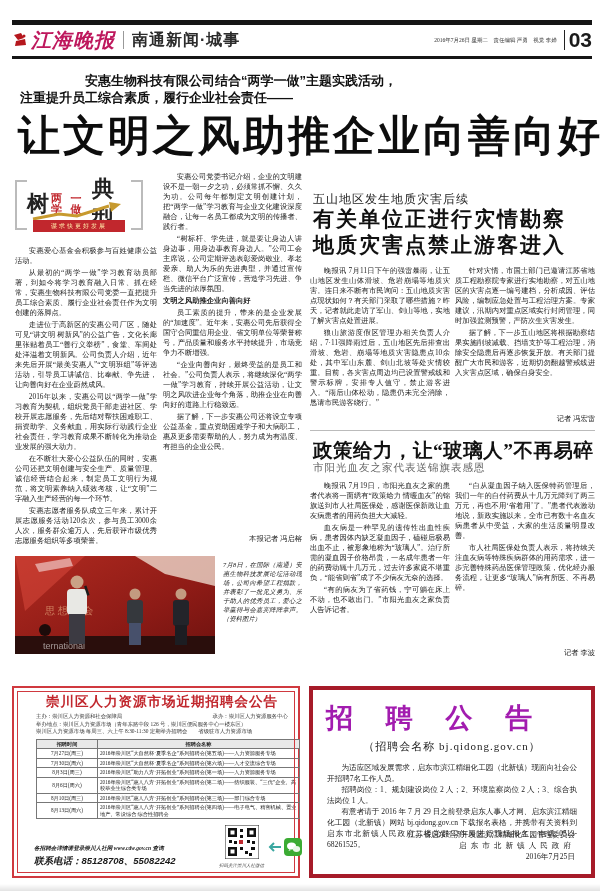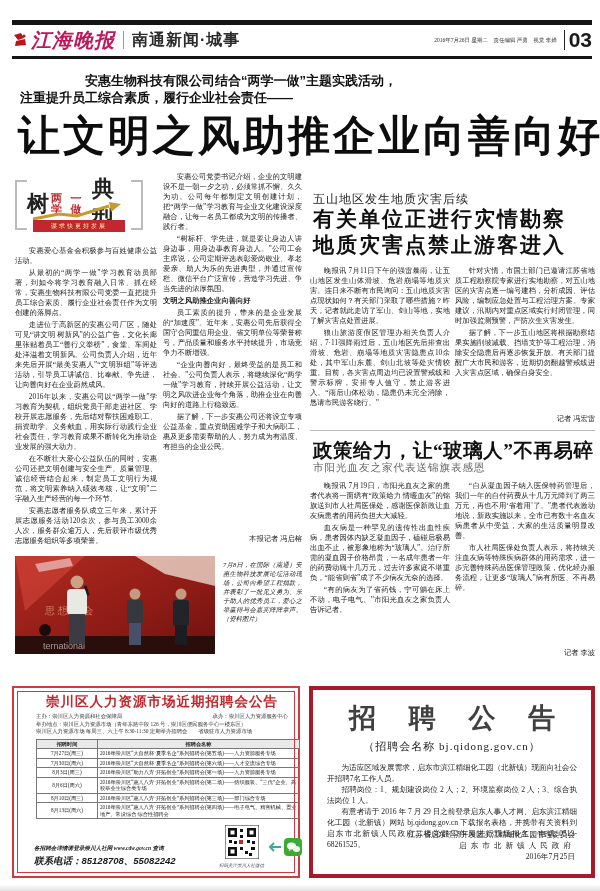--- a/index.html
+++ b/index.html
@@ -60,21 +60,21 @@
   .jobs-table td.d{width:56px;text-align:center;}
   .jobs-footer{position:absolute;left:20px;bottom:8px;width:268px;display:flex;align-items:flex-end;font-style:italic;}
   .jobs-note{font-size:5.6px;font-weight:bold;color:#222;}
   .jobs-phone{font-size:9.5px;font-weight:900;margin-top:2px;
       font-family:"Liberation Sans","DejaVu Sans",sans-serif;}
   .qr-group{margin-left:auto;display:flex;align-items:center;}
   .qr-cap{font-size:4.5px;color:#444;text-align:center;}
   
   .recruit-box{position:absolute;left:309px;top:686px;width:286px;height:192px;
       border:4px solid #a61b29;background:#fff;box-sizing:border-box;}
-  .recruit-title{color:#404040;font-weight:900;font-size:27px;letter-spacing:13px;text-align:center;
+  .recruit-title{color:#a21caf;font-weight:900;font-size:27px;letter-spacing:13px;
       margin:10px 0 0 13px;font-family:"Liberation Serif","DejaVu Serif",serif;}
   .recruit-sub{font-size:11px;text-align:center;color:#222;margin-top:3px;letter-spacing:1px;}
   .recruit-body{margin:8px 14px 0;font-size:7.6px;line-height:11px;text-align:justify;color:#222;}
   .recruit-body p{margin:0;text-indent:1.9em;}
   .recruit-sign{position:absolute;right:16px;bottom:12px;text-align:right;font-size:7.6px;line-height:11px;color:#222;}
   .recruit-sign .sp{letter-spacing:4px;}
 </style>
 </head>
 <body>
 
@@ -188,21 +188,21 @@
   </div>
   <div class="abs byline" style="left:455px;top:414px;width:140px;">记者 冯宏雷</div>
 
   <div class="abs" style="left:310px;top:430px;width:285px;height:1px;background:#bbb;"></div>
 
   <div class="abs serif-head" style="left:313px;top:437px;font-size:19.5px;letter-spacing:0.5px;">政策给力，让“玻璃人”不再易碎</div>
   <div class="abs subhead-gray" style="left:313px;top:461px;">市阳光血友之家代表送锦旗表感恩</div>
   <div class="abs bt" style="left:310px;top:481px;width:140px;height:176px;">
     <p>晚报讯 7月19日，市阳光血友之家的患者代表将一面绣有“政策给力 情暖血友”的锦旗送到市人社局医保处，感谢医保新政让血友病患者的用药负担大大减轻。</p>
     <p>血友病是一种罕见的遗传性出血性疾病，患者因体内缺乏凝血因子，磕碰后极易出血不止，被形象地称为“玻璃人”。治疗所需的凝血因子价格昂贵，一名成年患者一年的药费动辄十几万元，过去许多家庭不堪重负，“能省则省”成了不少病友无奈的选择。</p>
-    <p>“有的病友为了省药钱，宁可躺在床上不动，电子电气。”市阳光血友之家负责人告诉记者。</p>
+    <p>“有的病友为了省药钱，宁可躺在床上不动，也不敢出门。”市阳光血友之家负责人告诉记者。</p>
   </div>
   <div class="abs bt" style="left:455px;top:481px;width:140px;height:160px;">
     <p>“自从凝血因子纳入医保特药管理后，我们一年的自付药费从十几万元降到了两三万元，再也不用‘省着用’了。”患者代表激动地说，新政实施以来，全市已有数十名血友病患者从中受益，大家的生活质量明显改善。</p>
     <p>市人社局医保处负责人表示，将持续关注血友病等特殊疾病群体的用药需求，进一步完善特殊药品医保管理政策，优化经办服务流程，让更多“玻璃人”病有所医、不再易碎。</p>
   </div>
   <div class="abs byline" style="left:455px;top:648px;width:140px;">记者 李波</div>
 
   <div class="jobs-box">
     <div class="jobs-title">崇川区人力资源市场近期招聘会公告</div>
     <div class="jobs-info">

